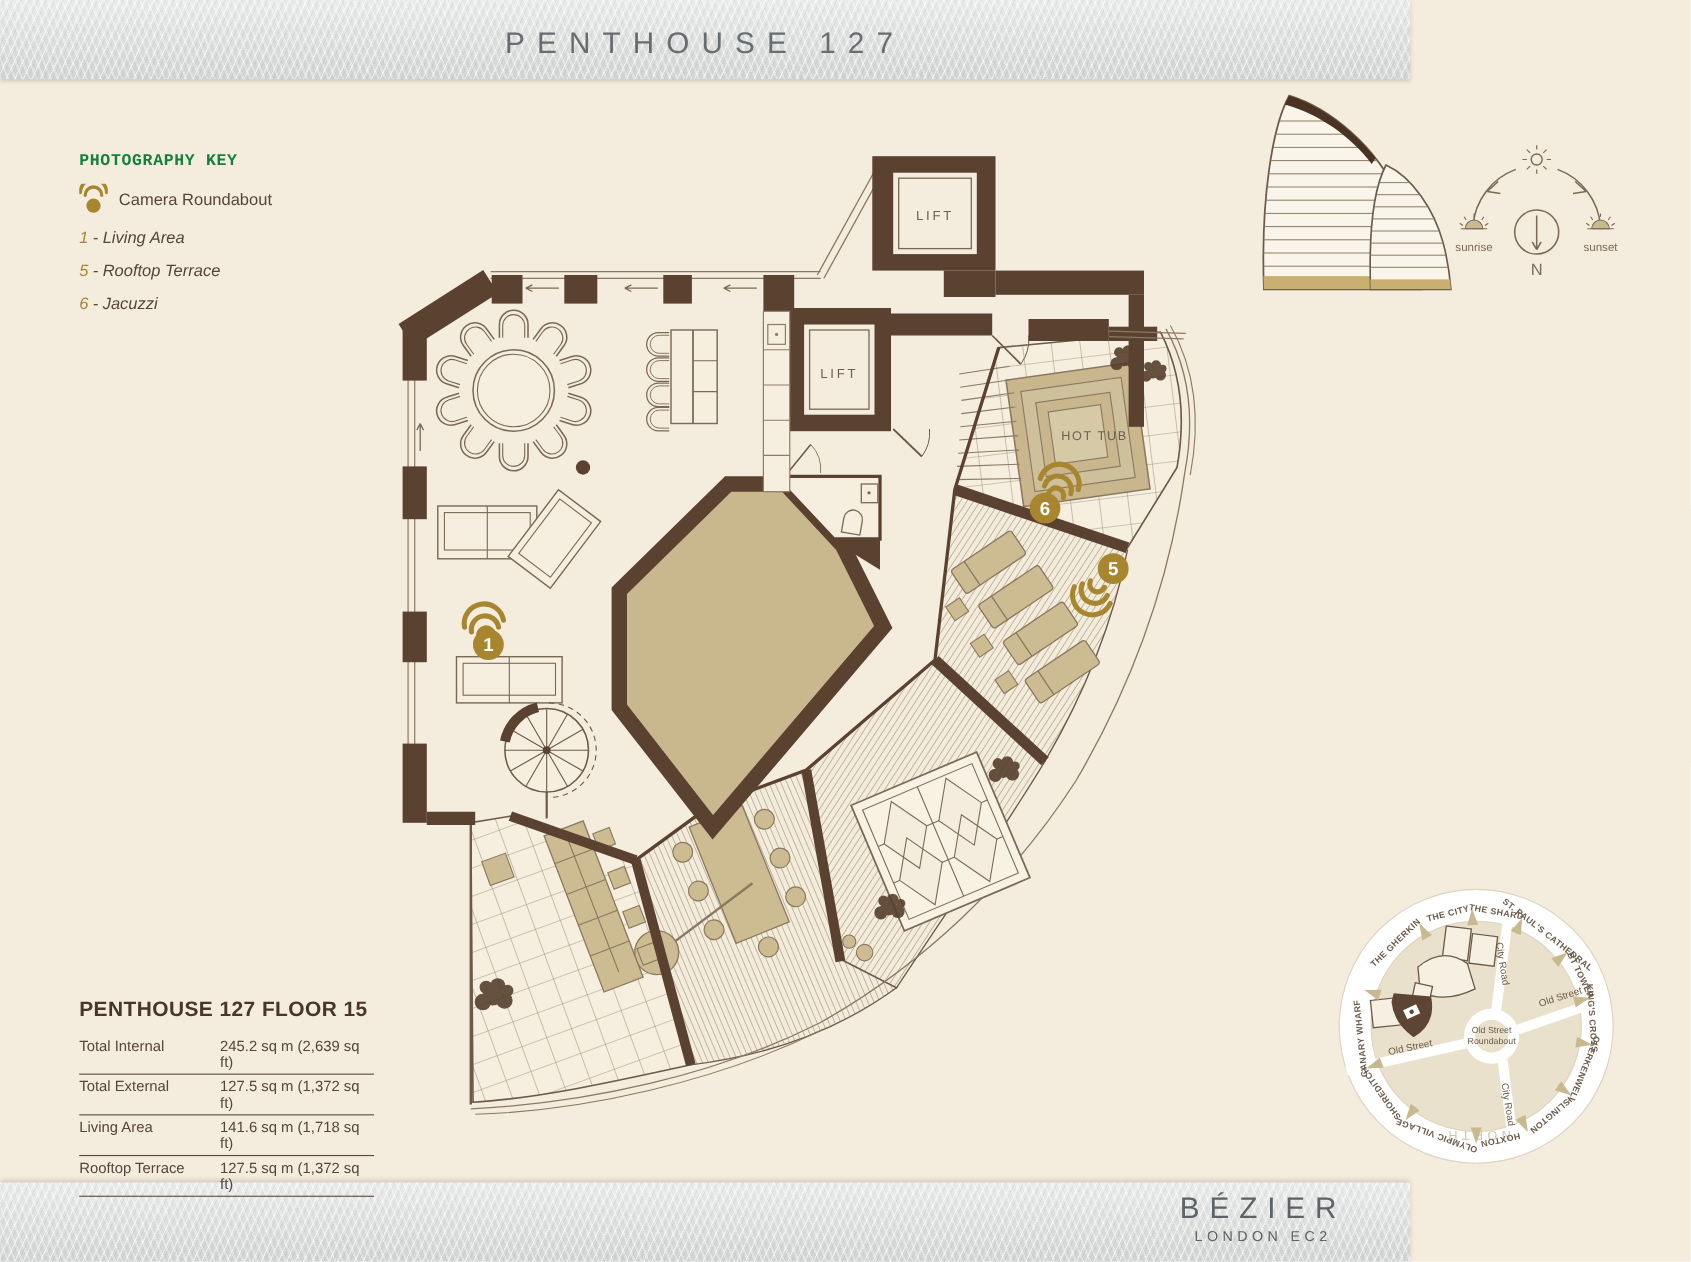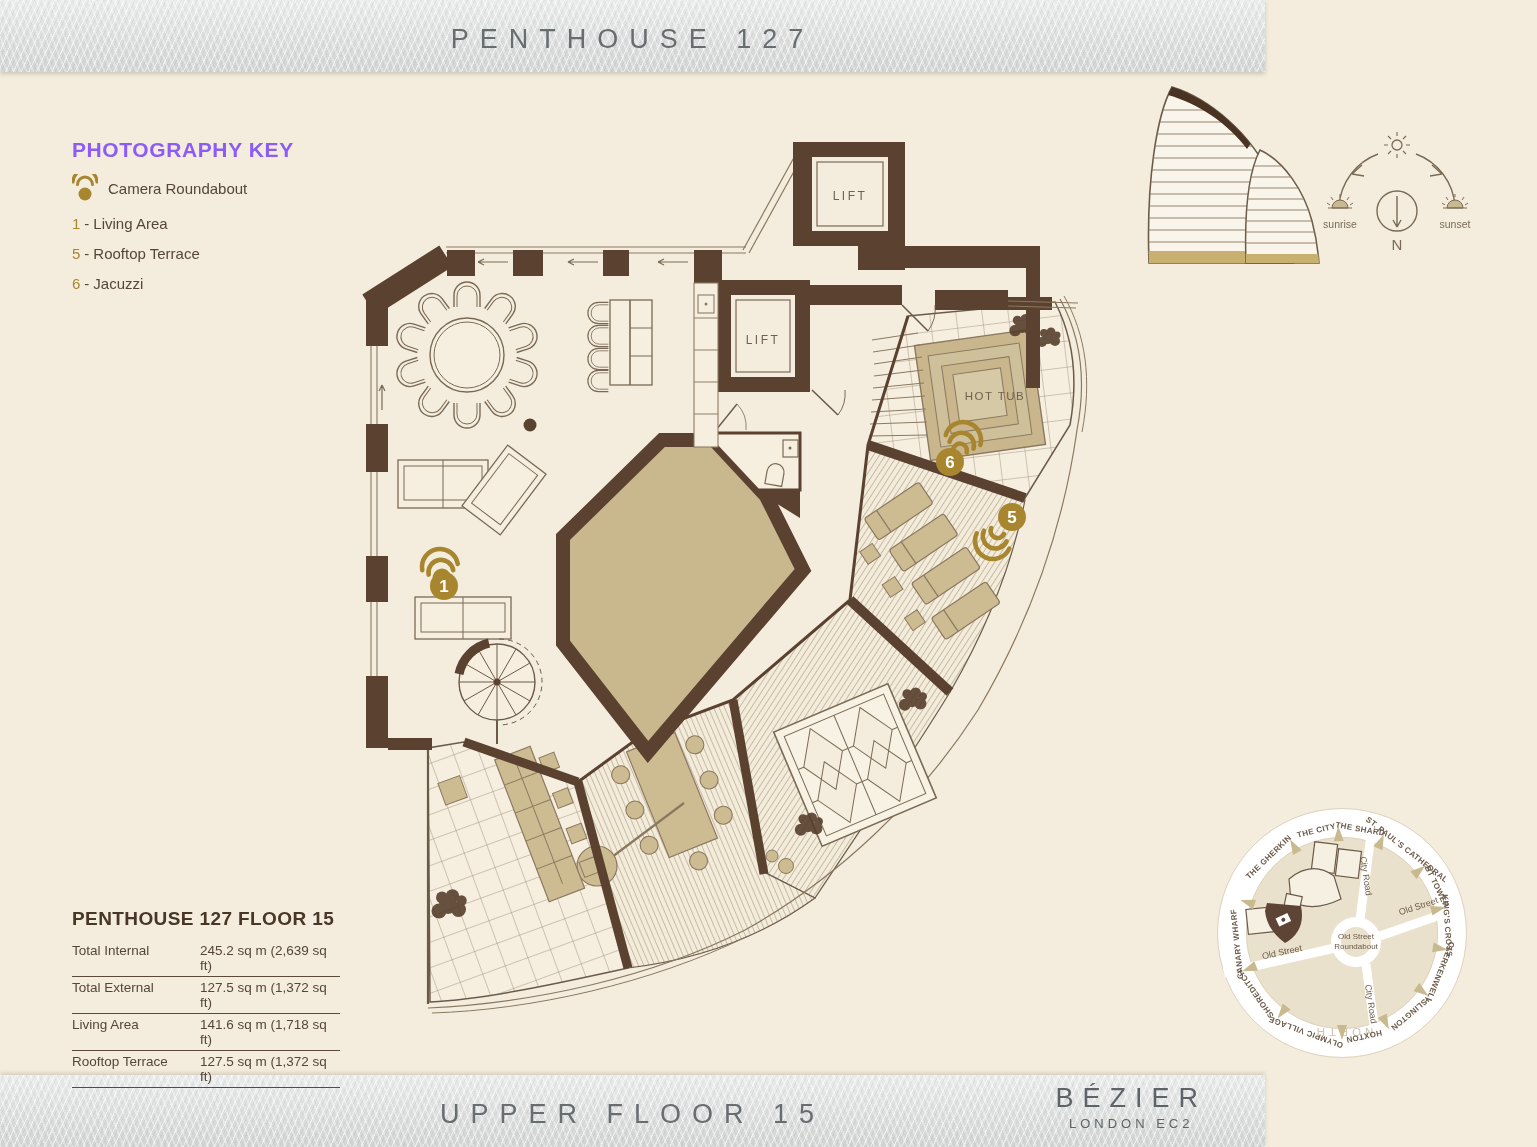--- a/index.html
+++ b/index.html
@@ -6,37 +6,38 @@
   body{width:1537px;height:1147px;overflow:hidden;font-family:"Liberation Sans",sans-serif;}
   .page{position:relative;width:1537px;height:1147px;background:#f4edde;}
 
   
   .band{
     position:absolute;left:0;width:1265px;height:72px;
     background:
       repeating-linear-gradient(115deg, rgba(255,255,255,.55) 0 1px, rgba(255,255,255,0) 1px 3px, rgba(0,0,0,.045) 3px 4px, rgba(0,0,0,0) 4px 7px),
       repeating-linear-gradient(68deg, rgba(255,255,255,.35) 0 2px, rgba(0,0,0,0) 2px 6px),
       linear-gradient(180deg,#e9eaea 0%,#dcdddd 55%,#d2d3d3 100%);
+    padding-left: 17px;
   }
   .band.top{top:0;box-shadow:0 2px 4px rgba(90,80,60,.25);}
   .band.bottom{top:1075px;box-shadow:0 -2px 4px rgba(90,80,60,.2);}
   .band-title{
     position:absolute;left:0;width:100%;text-align:center;top:24px;
     font-size:27px;letter-spacing:11px;color:#686d70;font-weight:400;
   }
   .brand{position:absolute;right:58px;top:8px;text-align:center;color:#5d6366;}
   .brand .b1{font-size:27px;letter-spacing:9px;font-weight:400;}
   .brand .b2{font-size:13px;letter-spacing:4px;margin-top:2px;}
 
   
   .photo-key{position:absolute;left:72px;top:138px;color:#52433​6;}
-  .pk-head{font-size:21px;font-weight:bold;letter-spacing:.6px;color:#8b5cf6;}
+  .pk-head{font-size:15px;font-weight:bold;letter-spacing:.6px;color:#15803d;font-family:Liberation Mono, monospace;}
   .pk-cam{display:flex;align-items:center;margin-top:12px;}
   .pk-cam-label{font-size:15px;color:#55453a;margin-left:10px;}
-  .pk-item{font-size:15px;color:#55453a;margin-top:13px;}
+  .pk-item{font-size:15px;color:#55453a;margin-top:13px;font-style:italic;}
   .pk-item .num{color:#a8862f;}
   .pk-item .sep{margin:0 4px;}
 
   
   .area-table{position:absolute;left:72px;top:908px;width:268px;color:#4a3b2e;}
   .at-title{font-size:19px;font-weight:bold;letter-spacing:.4px;margin-bottom:10px;color:#483626;}
   .at-row{display:flex;justify-content:flex-start;font-size:13.5px;
           border-bottom:1.3px solid #5b4a3a;padding:3px 0 3px 0;color:#55453a;}
   .at-row .lbl{width:128px;}
   .at-row .val{flex:1;}
@@ -46,21 +47,20 @@
 </head>
 <body>
 
 <div class="page">
 
   <div class="band top">
     <div class="band-title">PENTHOUSE 127</div>
   </div>
 
   <div class="band bottom">
-    <div class="band-title">UPPER FLOOR 15</div>
     <div class="brand">
       <div class="b1">BÉZIER</div>
       <div class="b2">LONDON EC2</div>
     </div>
   </div>
 
   <div class="photo-key">
     <div class="pk-head">PHOTOGRAPHY KEY</div>
     <div class="pk-cam">
       <svg width="26" height="28" viewBox="0 0 26 28">

